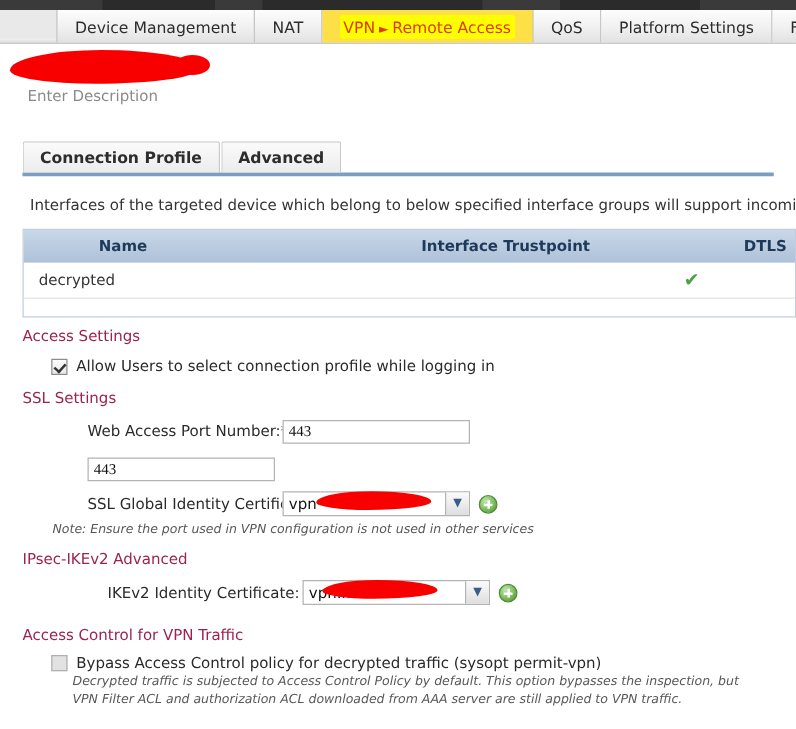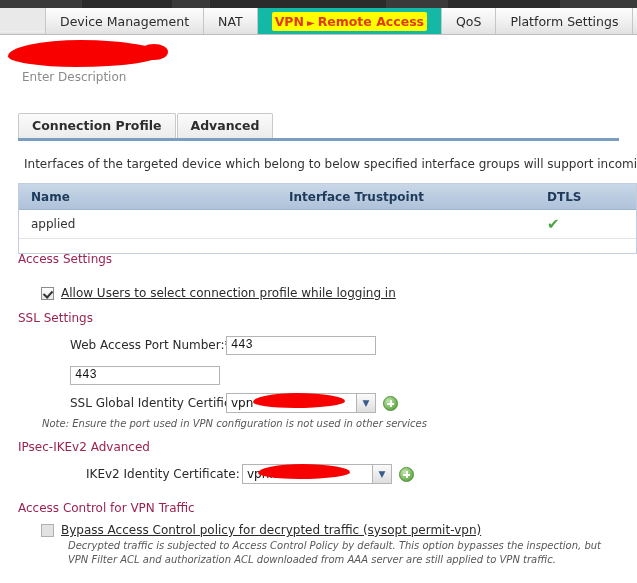--- a/index.html
+++ b/index.html
@@ -58,22 +58,22 @@
     padding: 0 14px;
     font-size: 12.5px;
     color: #2c2c2c;
     background: linear-gradient(#fdfdfd 0%, #f0f0f0 55%, #e2e2e2 100%);
     border-right: 1px solid #c6c6c6;
     white-space: nowrap;
     z-index: 2;
   }
   .mtab:first-child { border-left: 1px solid #c6c6c6; margin-left: 45px; }
   .mtab.active {
-    background: #14b8a6;
-    font-weight: bold;
+    background: #fde047;
+    font-weight: normal;
     color: #d94a00;
   }
   .mtab.active .hl {
     background: #ffff00;
     padding: 2px 3px;
     border-radius: 2px;
     color: #e03a00;
   }
   .mtab .arrow { color: #e03a00; padding: 0 3px; font-size: 10px; }
 
@@ -157,20 +157,21 @@
   }
   .tbl .thead {
     display: flex;
     height: 25px;
     align-items: center;
     background: linear-gradient(#c9d7e8, #aec2d9);
     border-bottom: 1px solid #9fb4ce;
     font-weight: bold;
     font-size: 12px;
     color: #1e3a5a;
+    padding-left: 48px;
   }
   .tbl .trow {
     display: flex;
     height: 28px;
     align-items: center;
     font-size: 12px;
     color: #333;
     border-bottom: 1px solid #e4e4e4;
   }
   .tbl .spacer { height: 14px; }
@@ -207,21 +208,21 @@
     font-size: 12px;
     color: #2a2a2a;
     white-space: nowrap;
   }
   .txtin {
     width: 150px;
     height: 19px;
     box-sizing: border-box;
     border: 1px solid #b4b4b4;
     background: #fff;
-    font-family: Liberation Mono, monospace;
+    font-family: Liberation Serif, serif;
     font-size: 12px;
     color: #111;
     padding: 0 4px;
     outline: none;
   }
   .selwrap {
     position: relative;
     width: 150px;
     height: 20px;
     border: 1px solid #b4b4b4;
@@ -292,21 +293,20 @@
   }
   .cbox.disabled {
     background: #e2e2e2;
     border-color: #b0b0b0;
   }
   .cblabel {
     font-size: 12px;
     color: #2a2a2a;
     margin-left: 7px;
     white-space: nowrap;
-    text-decoration: underline;
   }
 
   
   .note {
     position: absolute;
     font-size: 10px;
     font-style: italic;
     color: #575757;
     line-height: 14px;
   }
@@ -364,30 +364,30 @@
 
 <div class="info-line">Interfaces of the targeted device which belong to below specified interface groups will support incoming Re</div>
 
 <div class="tbl">
   <div class="thead">
     <div class="c-name">Name</div>
     <div class="c-tp">Interface Trustpoint</div>
     <div class="c-dtls">DTLS</div>
   </div>
   <div class="trow">
-    <div class="c-name">applied</div>
+    <div class="c-name">decrypted</div>
     <div class="c-tp"></div>
     <div class="c-dtls">
       <span class="check-green">✔</span>
     </div>
   </div>
   <div class="spacer"></div>
 </div>
 
-<div class="sec-head plain" style="top:252px;">Access Settings</div>
+<div class="sec-head plain" style="top:262px;">Access Settings</div>
 <div class="cbrow" style="top:286px;left:41px;">
   <span class="cbox checked"></span>
   <span class="cblabel">Allow Users to select connection profile while logging in</span>
 </div>
 
 <div class="sec-head plain" style="top:311px;">SSL Settings</div>
 
 <div class="frow" style="top:334px;left:70px;">
   <span class="flabel" style="width:156px;">Web Access Port Number:*</span>
   <input class="txtin" type="text" value="443" style="">
@@ -420,13 +420,13 @@
   <span class="plusbtn"></span>
 </div>
 <div class="redact" style="left:258px;top:464px;width:92px;height:15px;"></div>
 
 <div class="sec-head" style="top:501px;font-weight:normal;">Access Control for VPN Traffic</div>
 
 <div class="cbrow" style="top:523px;left:41px;">
   <span class="cbox disabled"></span>
   <span class="cblabel">Bypass Access Control policy for decrypted traffic (sysopt permit-vpn)</span>
 </div>
-<div class="note wide" style="top:539px;left:68px;">Decrypted traffic is subjected to Access Control Policy by default. This option bypasses the inspection, but VPN Filter ACL and authorization ACL downloaded from AAA server are still applied to VPN traffic.</div>
+<div class="note wide" style="top:539px;left:58px;">Decrypted traffic is subjected to Access Control Policy by default. This option bypasses the inspection, but VPN Filter ACL and authorization ACL downloaded from AAA server are still applied to VPN traffic.</div>
 
 </body></html>

